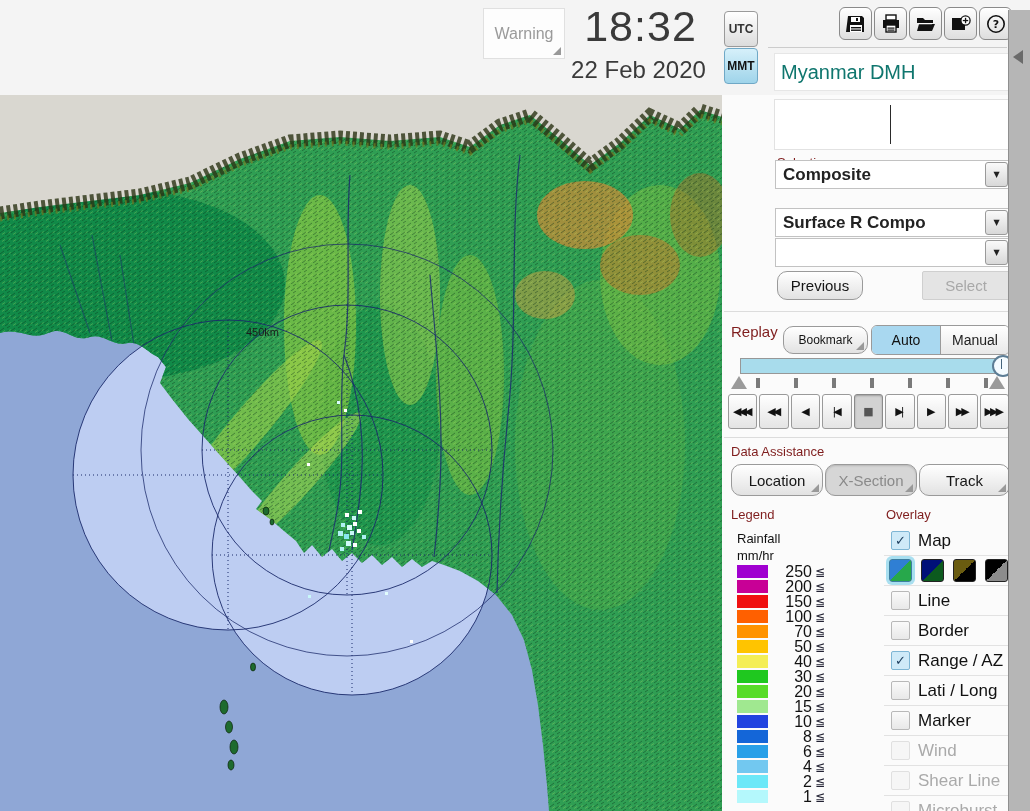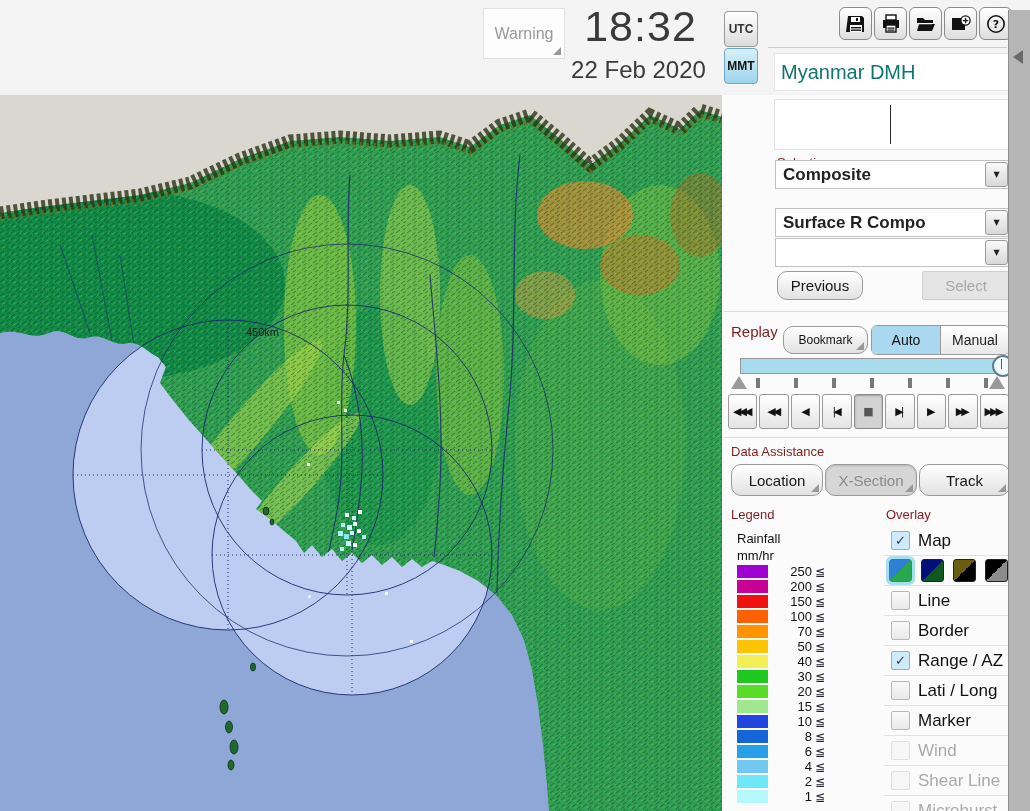--- a/index.html
+++ b/index.html
@@ -95,21 +95,21 @@
   #da-xsection{left:825px;width:90px;background:#d6d6d6;color:#8a8a8a;box-shadow:inset 0 1px 2px rgba(0,0,0,.15);}
   #da-track{left:919px;width:89px;}
 
   
   #legend-label{left:731px;top:507px;}
   #overlay-label{left:886px;top:507px;}
   #legend-title{left:737px;top:530px;font-size:13px;color:#111;line-height:17px;}
   #legend-scale{left:737px;top:564px;}
   .legend-row{display:flex;align-items:center;height:15px;}
   .legend-swatch{width:31px;height:13px;}
-  .legend-val{width:44px;text-align:right;font-size:13px;color:#111;}
+  .legend-val{width:44px;text-align:right;font-size:16px;color:#111;}
   .legend-sym{font-family:"DejaVu Sans",sans-serif;font-size:12px;color:#223;margin-left:3px;}
 
   
   #overlay-list{left:884px;top:526px;width:124px;}
   .ov-row{height:29px;display:flex;align-items:center;border-top:1px solid #e2e2e2;}
   .ov-row:first-child{border-top:none;}
   .ov-check{width:17px;height:17px;margin-left:7px;margin-right:8px;border:1px solid #b8b8b8;border-radius:2px;
             background:linear-gradient(#fafafa,#e8e8e8);display:flex;align-items:center;justify-content:center;
             font-family:"DejaVu Sans",sans-serif;font-size:13px;font-weight:bold;color:#1a3a5a;cursor:pointer;}
   .ov-row.checked .ov-check{background:#cfeaf8;border-color:#7fb6d4;}

